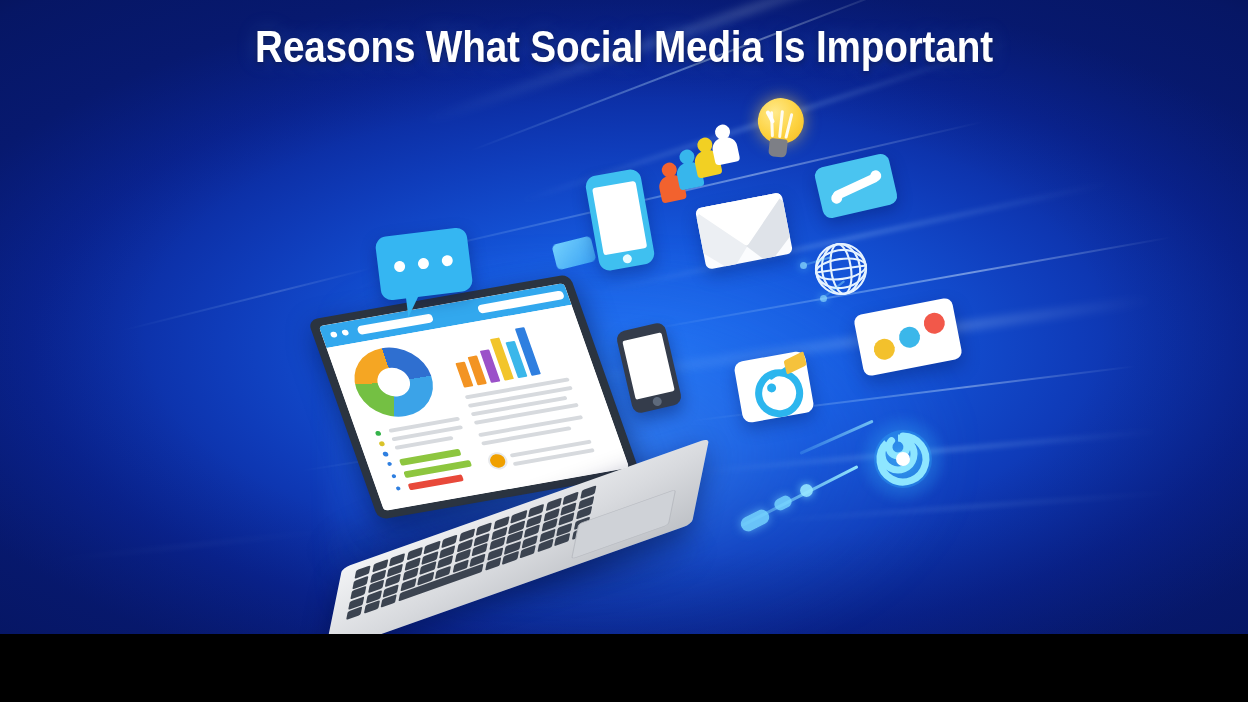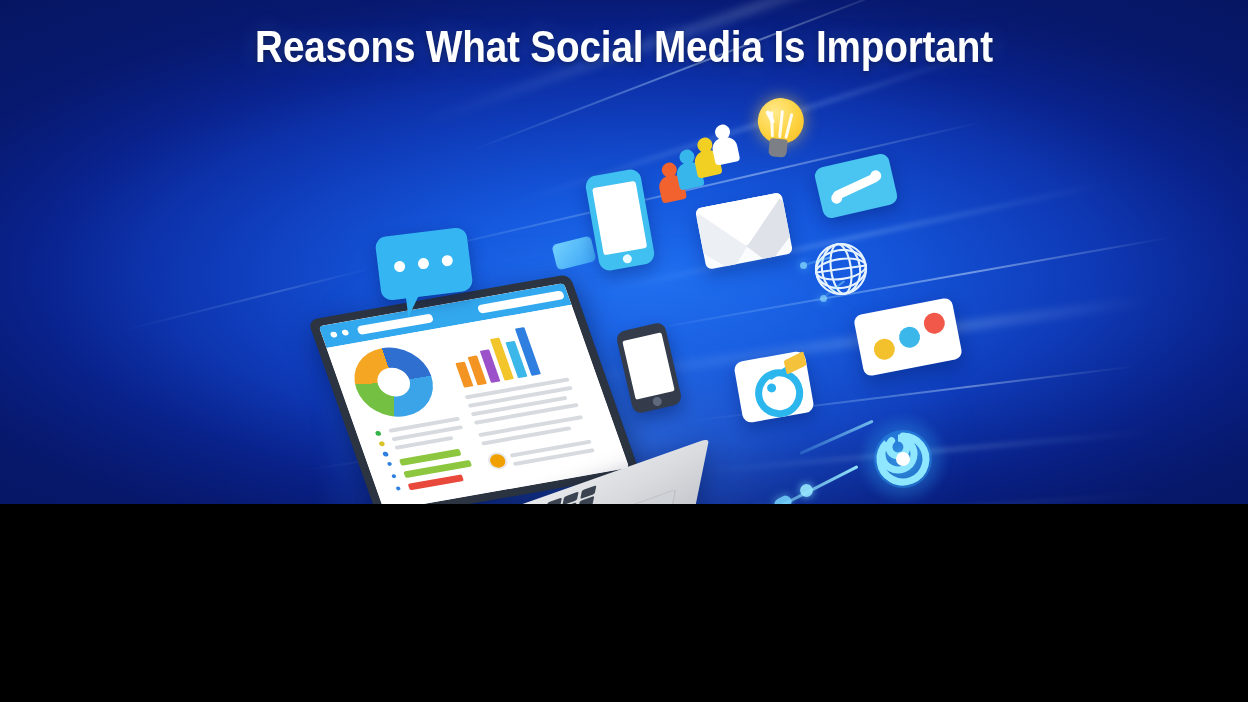--- a/index.html
+++ b/index.html
@@ -1,17 +1,17 @@
 <!DOCTYPE html>
 <html><head>
 <meta charset="utf-8">
 <style>
   html,body{margin:0;padding:0;background:#000;}
   #stage{
-    position:relative;width:1248px;height:504px;overflow:hidden;
+    position:relative;width:1248px;height:634px;overflow:hidden;
     font-family:"Liberation Sans", sans-serif;
     background:#0a2596;
   }
   
   .bg-base{
     position:absolute;inset:0;
     background:
       radial-gradient(ellipse 62% 58% at 52% 55%, #1f6ff0 0%, #1558dd 28%, #0f3cba 55%, #0a2596 80%, #081d7e 100%);
   }
   .bg-vig{

